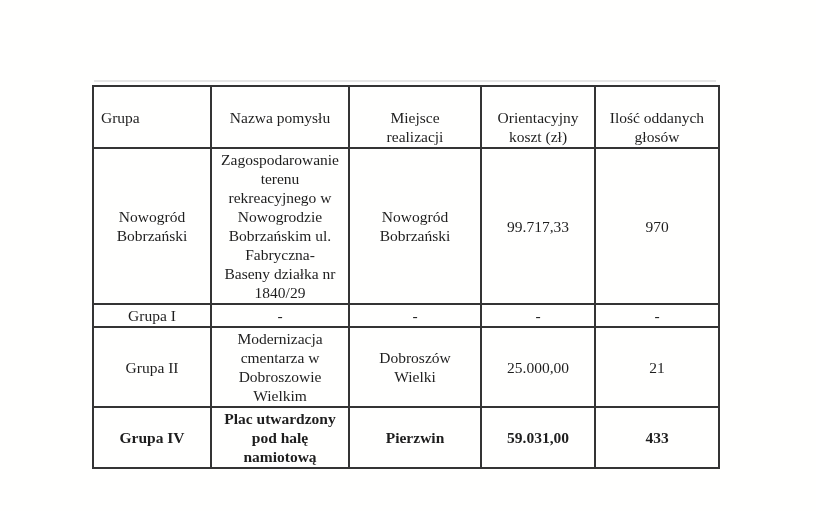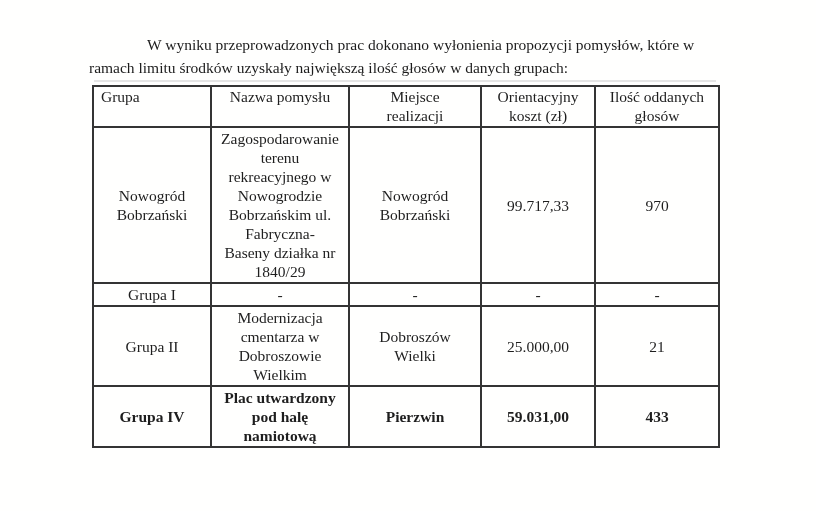--- a/index.html
+++ b/index.html
@@ -59,43 +59,41 @@
     font-size: 15.5px;
     line-height: 19px;
     white-space: pre-line;
     text-align: center;
     padding: 1px 3px;
     color: #1e1e1e;
     overflow: hidden;
   }
   table.results th {
     vertical-align: top;
-    padding-top: 0;
+    padding-top: 21px;
     height: 34px;
   }
   table.results th.th-grupa {
     text-align: left;
     padding-left: 7px;
   }
   table.results td {
     vertical-align: middle;
   }
   tr.row-0 td { height: 152px; }
   tr.row-1 td { height: 18px; margin-top: 13px; }
   tr.row-2 td { height: 71px; margin-left: 20px; }
   tr.row-3 td { height: 33px; }
   tr.row-4 td { height: 53px; font-weight: bold; }
 </style>
 </head>
 <body>
 
 <div class="page">
 
-  <p class="intro">W wyniku przeprowadzonych prac dokonano wyłonienia propozycji pomysłów, które w
-ramach limitu środków uzyskały największą ilość głosów w danych grupach:</p>
 
   <div class="scan-line"></div>
 
   <table class="results">
     <colgroup>
       <col style="width:118px">
       <col style="width:138px">
       <col style="width:132px">
       <col style="width:114px">
       <col style="width:124px">

